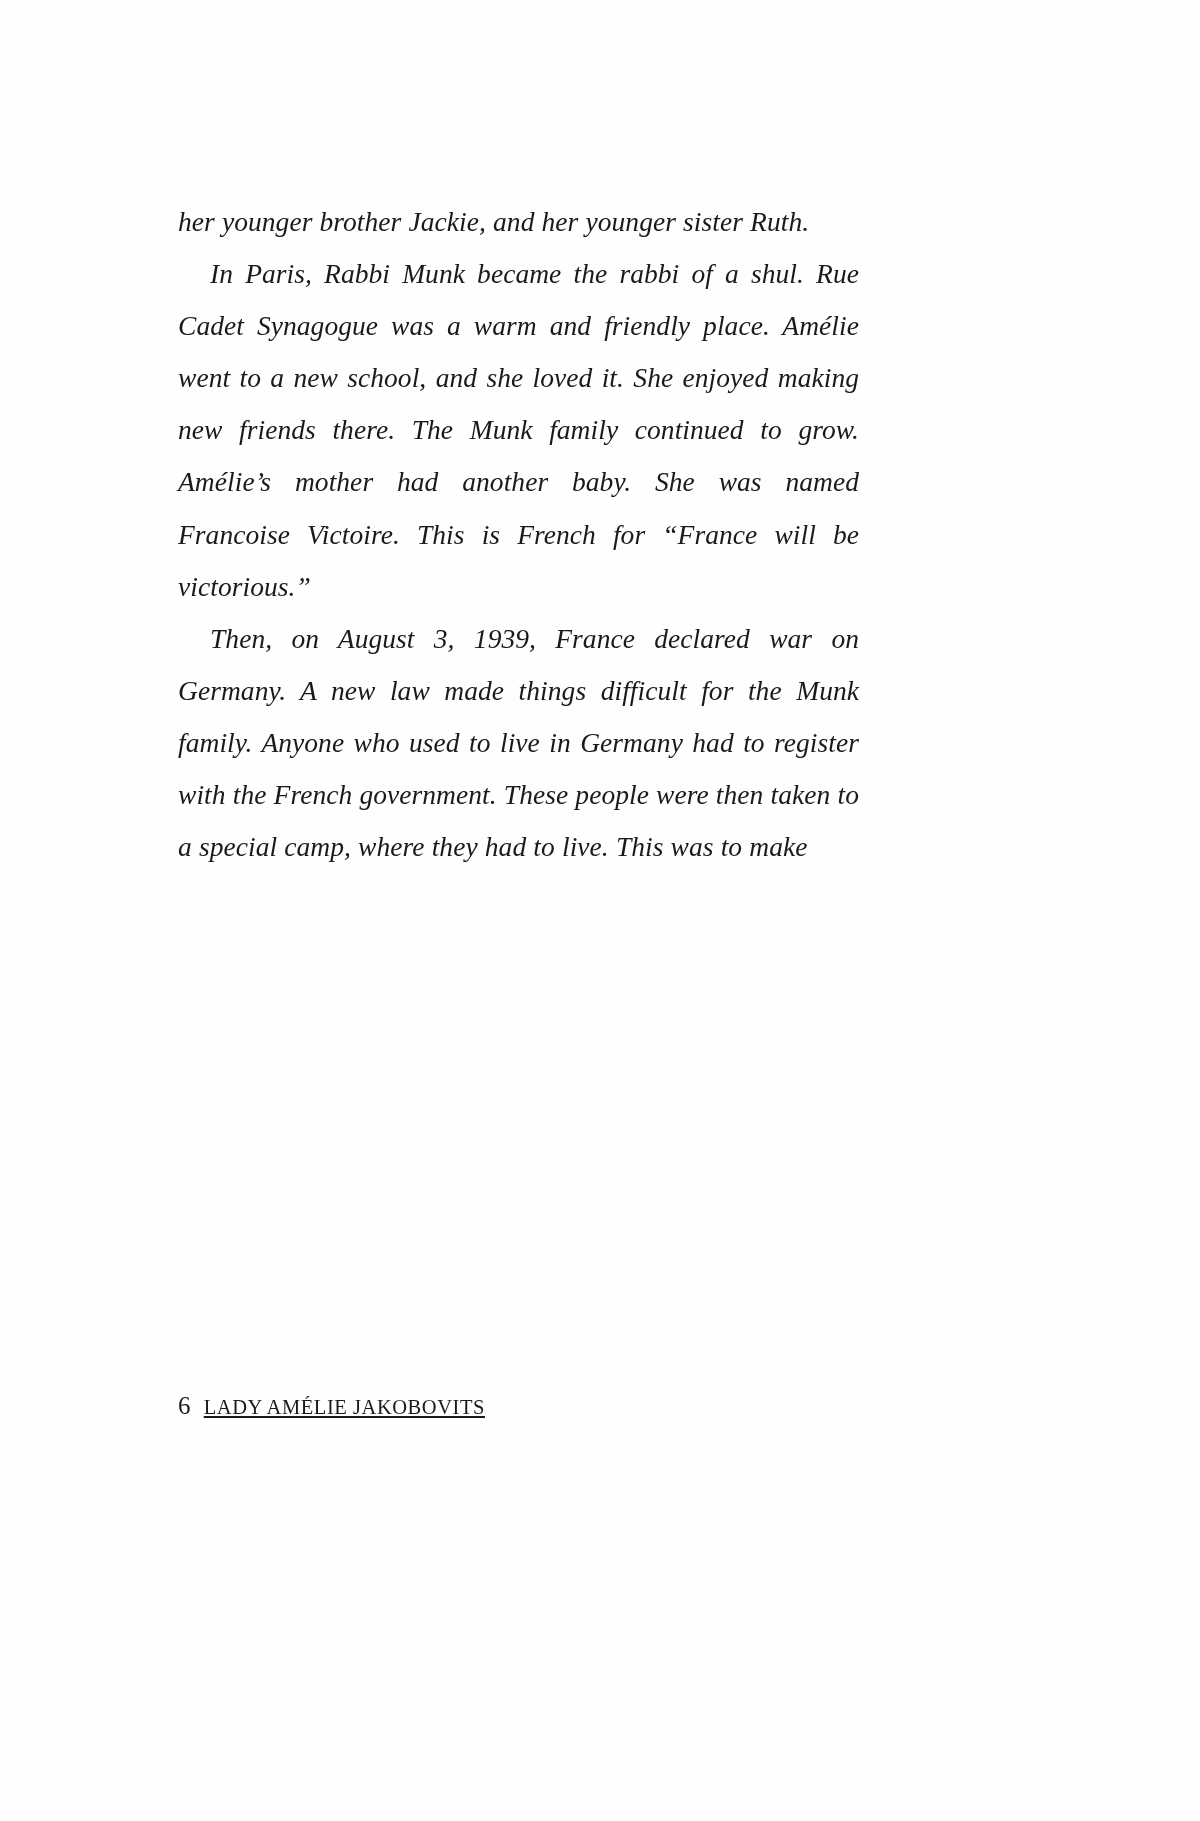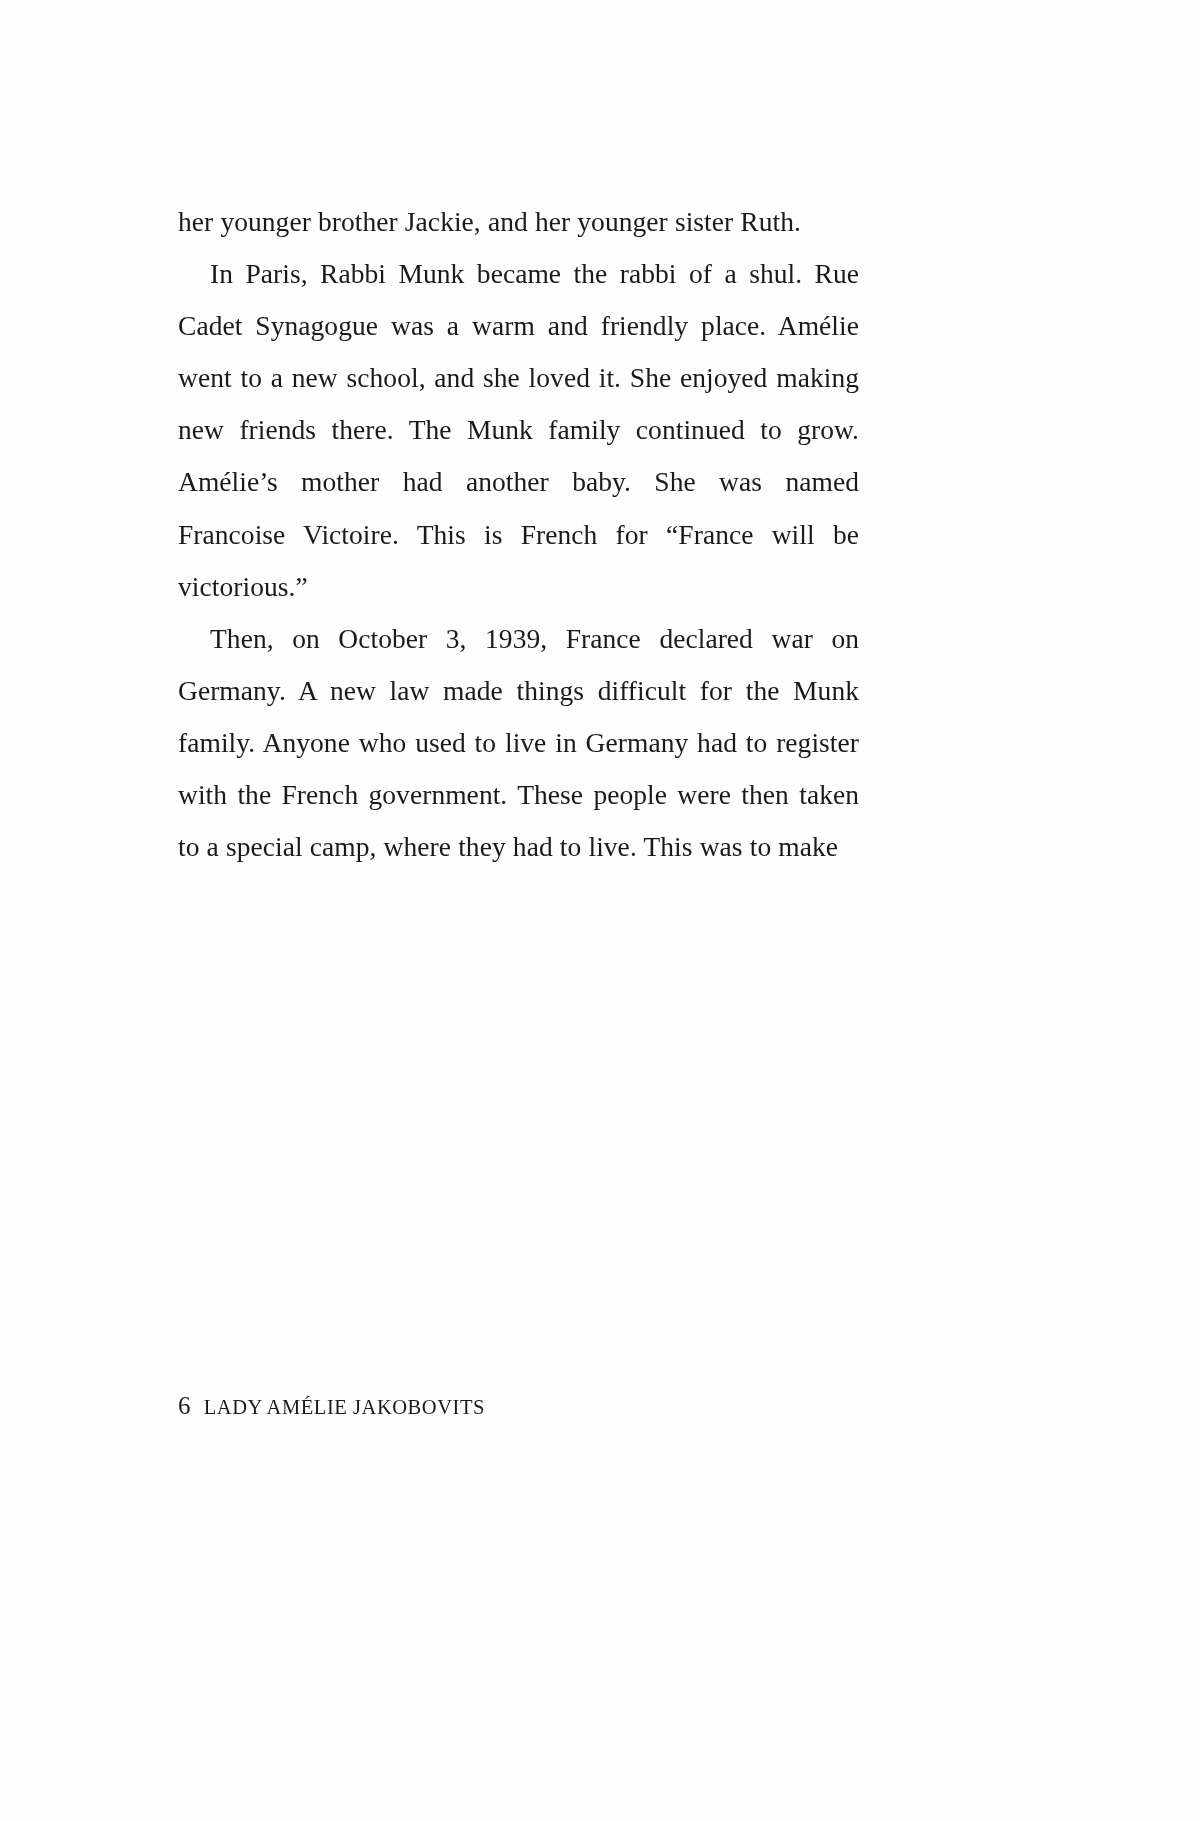--- a/index.html
+++ b/index.html
@@ -30,20 +30,21 @@
   }
   .para {
     margin: 0;
     font-size: 27.5px;
     line-height: 52.1px;
     text-align: justify;
     text-justify: inter-word;
     letter-spacing: 0.05px;
     word-spacing: 0.2px;
     hyphens: manual;
+    font-style: italic;
   }
   .para.indent {
     text-indent: 32px;
   }
   .footer {
     position: absolute;
     left: 178px;
     top: 1393px;
     width: 681px;
     display: flex;
@@ -54,31 +55,32 @@
     font-size: 25px;
     line-height: 1;
     letter-spacing: 0.2px;
   }
   .running-head {
     font-size: 20.5px;
     line-height: 1;
     letter-spacing: 0.55px;
     text-transform: uppercase;
     white-space: nowrap;
+    text-decoration: underline;
   }
 </style>
 </head>
 <body>
 
 <div class="page">
 
   <div class="text-block">
     <p class="para">her younger brother Jackie, and her younger sister Ruth.</p>
     <p class="para indent">In Paris, Rabbi Munk became the rabbi of a shul. Rue Cadet Synagogue was a warm and friendly place. Amélie went to a new school, and she loved it. She enjoyed making new friends there. The Munk family continued to grow. Amélie’s mother had another baby. She was named Francoise Victoire. This is French for “France will be victorious.”</p>
-    <p class="para indent">Then, on October 3, 1939, France declared war on Germany. A new law made things difficult for the Munk family. Anyone who used to live in Germany had to register with the French government. These people were then taken to a special camp, where they had to live. This was to make</p>
+    <p class="para indent">Then, on August 3, 1939, France declared war on Germany. A new law made things difficult for the Munk family. Anyone who used to live in Germany had to register with the French government. These people were then taken to a special camp, where they had to live. This was to make</p>
   </div>
 
   <div class="footer">
     <span class="folio">6</span>
     <span class="running-head">Lady Amélie Jakobovits</span>
   </div>
 
 </div>
 
 </body></html>

